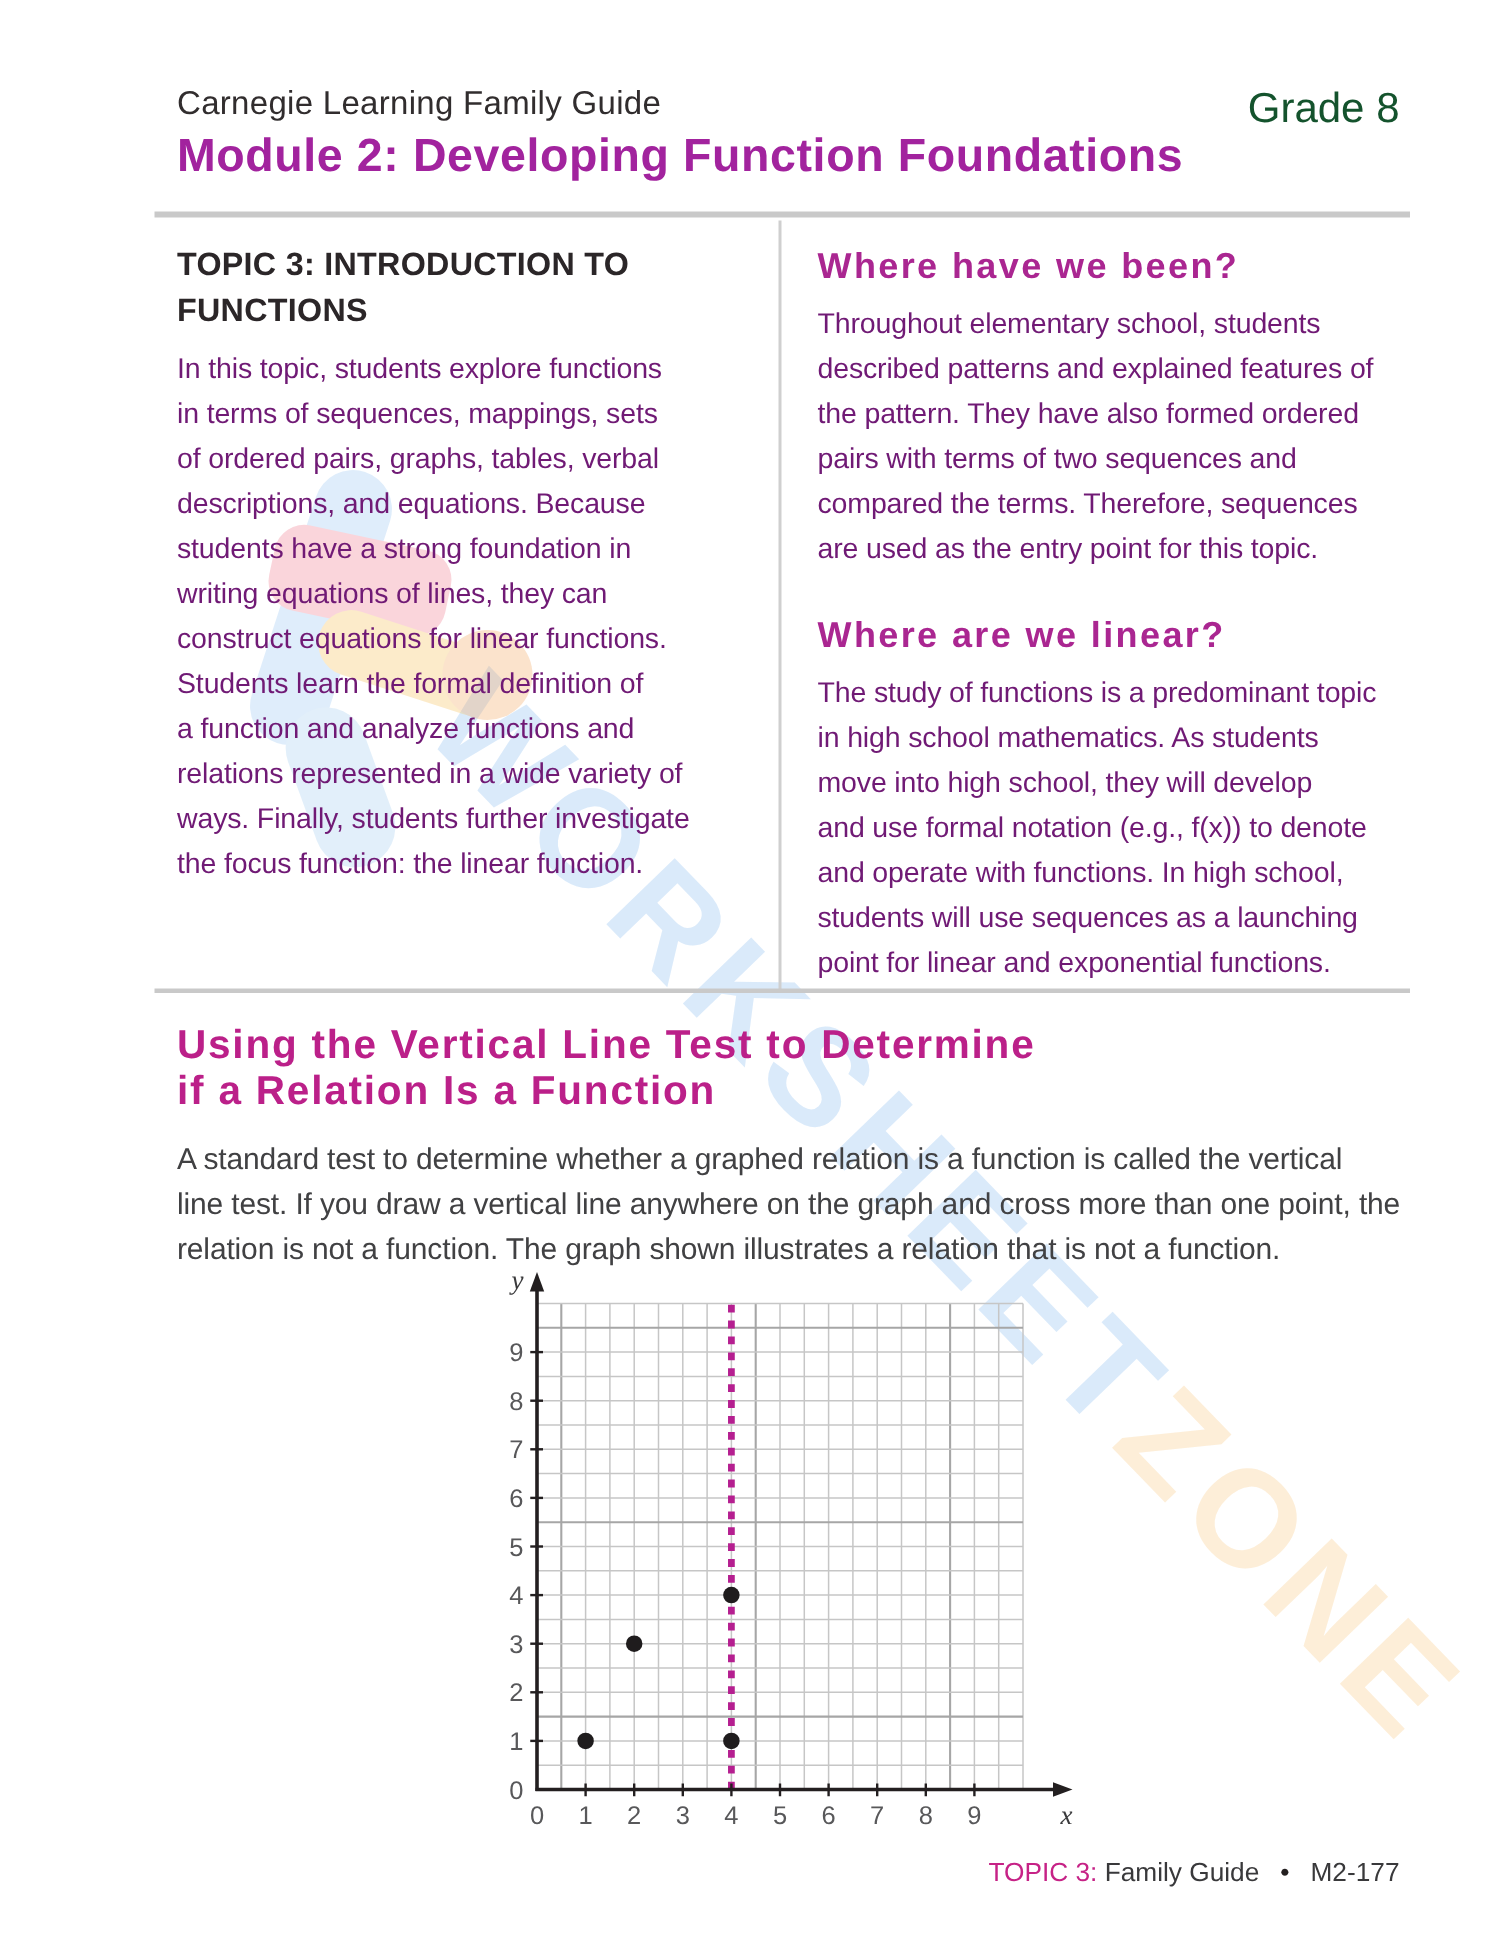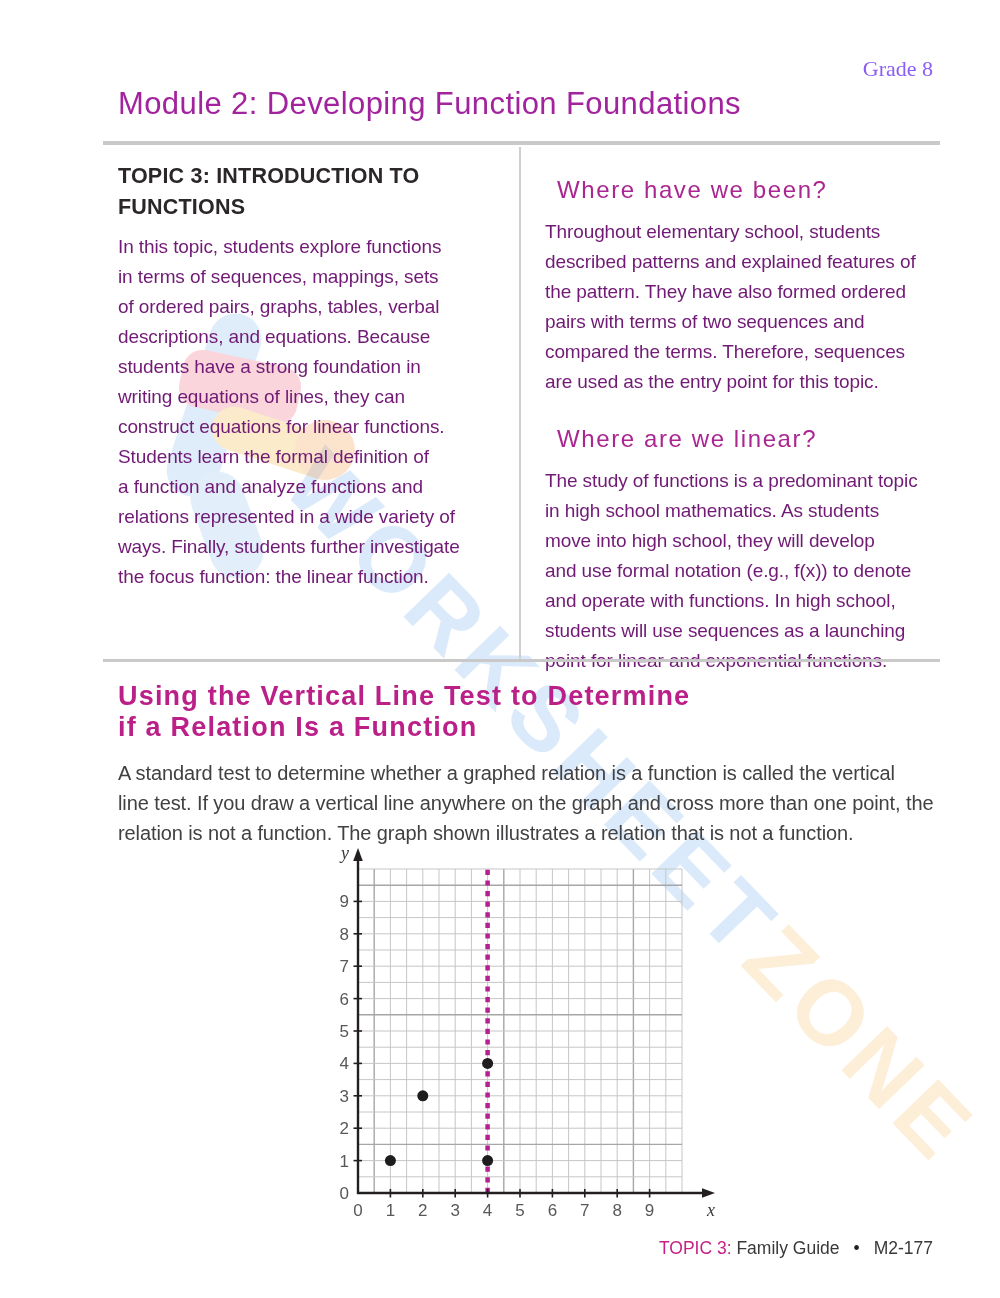--- a/index.html
+++ b/index.html
@@ -16,39 +16,39 @@
     position:absolute;left:340px;top:430px;z-index:0;
     transform:rotate(46deg);transform-origin:0 0;
     font-weight:700;font-size:92px;letter-spacing:7px;
     white-space:nowrap;user-select:none;
   }
   #watermark .wm1{color:rgba(158,201,243,0.38);}
   #watermark .wm2{color:rgba(251,215,163,0.42);}
   #logo-wm{position:absolute;left:140px;top:300px;z-index:0;opacity:0.32;}
   
   #eyebrow{left:118px;top:56px;font-size:22px;color:#312d2e;letter-spacing:0.2px;}
-  #grade{right:67px;top:56px;font-size:22px;color:#8b5cf6;font-family:Liberation Serif, serif;}
-  #module-title{left:118px;top:86px;font-size:31px;font-weight:400;color:#a2239e;letter-spacing:0.4px;}
+  #grade{right:67px;top:56px;font-size:28px;color:#14532d;}
+  #module-title{left:118px;top:86px;font-size:31px;font-weight:700;color:#a2239e;letter-spacing:0.4px;}
   .hrule{left:103px;width:837px;height:4px;background:#c9c9c9;}
   #rule1{top:141px;}
   #rule2{top:659px;height:3px;}
   #col-divider{left:519px;top:147px;width:2px;height:513px;background:#cfcfcf;}
   
   #left-col{left:118px;top:161px;width:410px;}
   #left-col h2{
     margin:0;font-size:21.5px;line-height:31px;font-weight:700;color:#2b2628;
     white-space:pre-line;letter-spacing:0.2px;
   }
   .bodytext{
     margin:9px 0 0 0;font-size:19px;line-height:30px;color:#701a75;
     white-space:pre-line;letter-spacing:-0.1px;
   }
   #right-col{left:545px;top:163px;width:430px;}
   .magenta-h{
-    margin:12px;font-size:24px;line-height:30px;font-weight:400;color:#aa2691;letter-spacing:1.6px;
+    margin:0;font-size:24px;line-height:30px;font-weight:700;color:#aa2691;letter-spacing:1.6px;
   }
   #right-col .sec2{margin-top:27px;}
   
   #vlt{left:118px;top:681px;width:870px;}
   #vlt h2{
     margin:0;font-size:27px;line-height:31px;font-weight:700;color:#bb2089;
     letter-spacing:1.2px;white-space:pre-line;
   }
   #vlt .bodytext{margin-top:15px;font-size:20px;line-height:30px;color:#414143;}
   
@@ -68,20 +68,21 @@
   <svg id="logo-wm" width="230" height="290" viewBox="0 0 230 290">
     <g>
       <rect x="48" y="10" width="52" height="190" rx="26" fill="#9ec9f3" transform="rotate(18 74 105)"></rect>
       <rect x="40" y="58" width="120" height="58" rx="20" fill="#f07f93" transform="rotate(12 100 87)"></rect>
       <rect x="70" y="120" width="130" height="44" rx="22" fill="#f6c25e" transform="rotate(18 135 142)"></rect>
       <circle cx="185" cy="150" r="30" fill="#f3a963"></circle>
       <rect x="60" y="170" width="54" height="110" rx="27" fill="#a8d0f0" transform="rotate(-20 87 225)"></rect>
     </g>
   </svg>
 
+  <div class="layer" id="eyebrow">Carnegie Learning Family Guide</div>
   <div class="layer" id="grade">Grade 8</div>
   <div class="layer" id="module-title">Module 2: Developing Function Foundations</div>
   <div class="layer hrule" id="rule1"></div>
 
   <div class="layer" id="left-col">
     <h2>TOPIC 3: INTRODUCTION TO
 FUNCTIONS</h2>
     <p class="bodytext">In this topic, students explore functions
 in terms of sequences, mappings, sets
 of ordered pairs, graphs, tables, verbal

